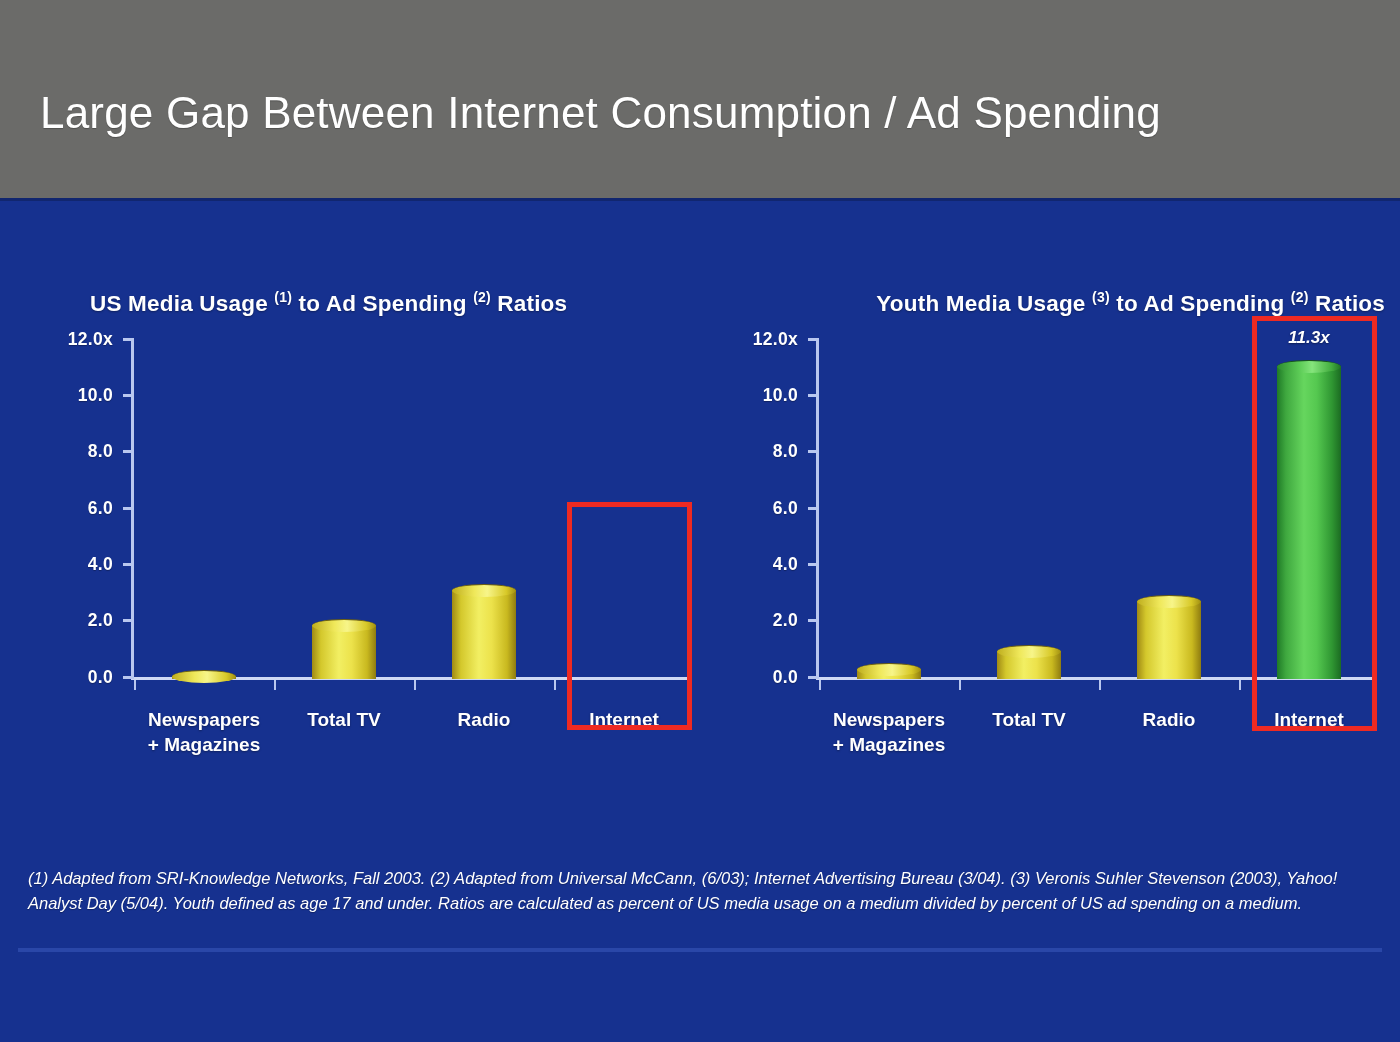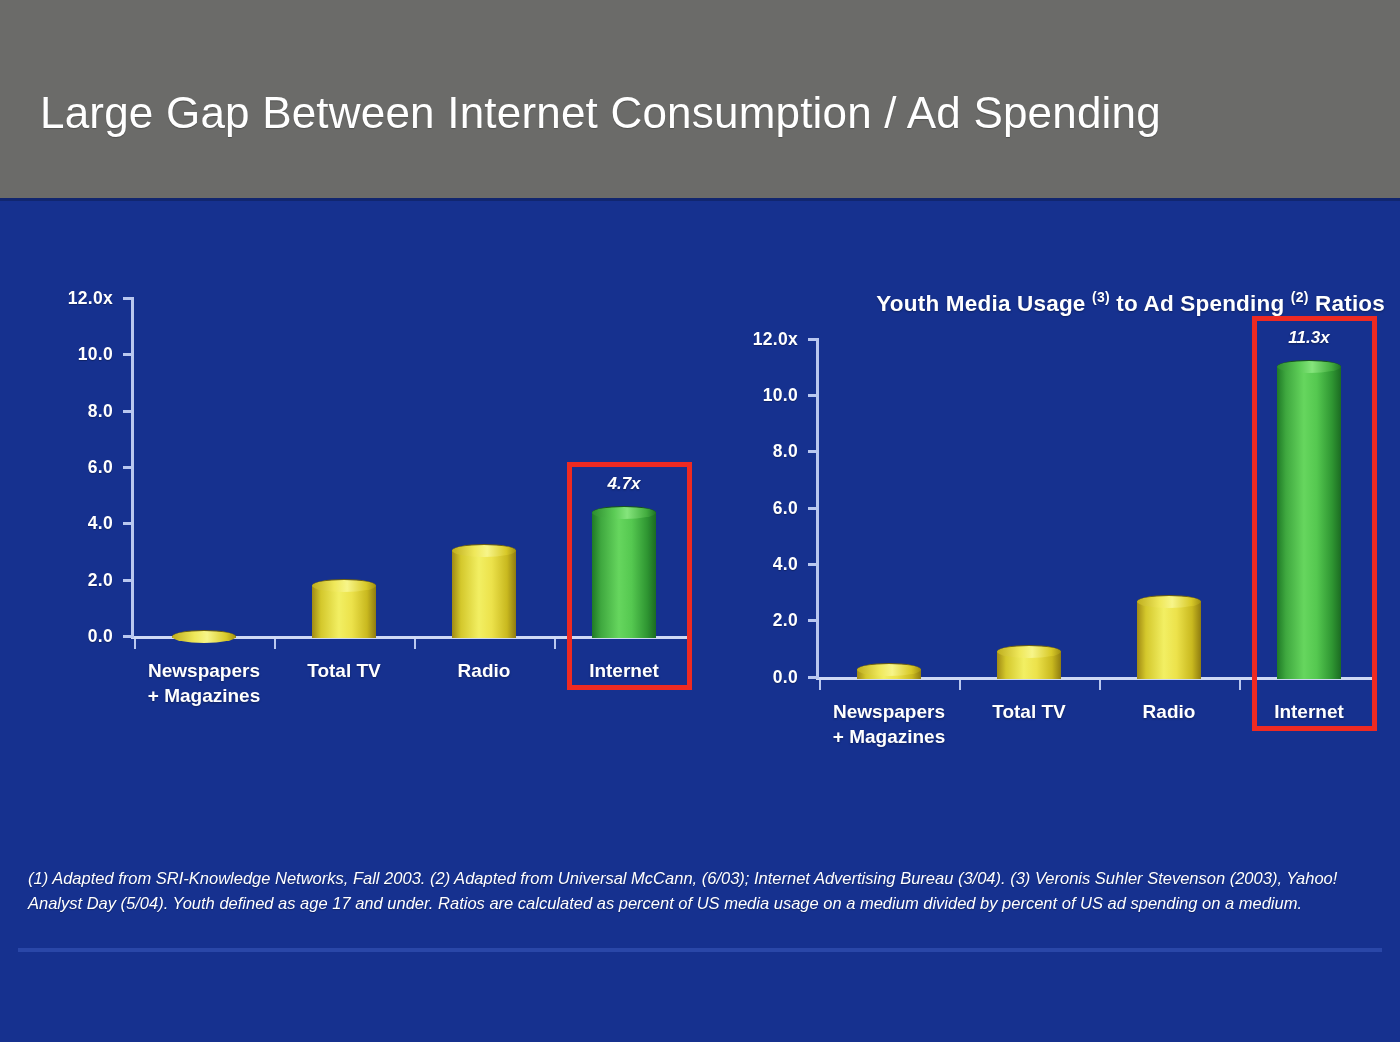--- a/index.html
+++ b/index.html
@@ -107,21 +107,21 @@
   .bar-value{
     position:absolute;left:50%;transform:translateX(-50%);
     color:#ffffff;font-size:17px;font-weight:bold;white-space:nowrap;
     text-shadow:0 1px 2px rgba(0,0,0,.4);
     font-style:italic;
   }
 
   
   .xlabels{position:absolute;left:104px;right:0;top:352px;height:70px;}
   .xlabel{
-    position:absolute;top:8px;text-align:center;
+    position:absolute;top:16px;text-align:center;
     color:#ffffff;font-size:19px;font-weight:bold;line-height:25px;
     text-shadow:0 1px 2px rgba(0,0,0,.35);
   }
   .xlabel .l2{display:block;white-space:nowrap;}
 
   
   .highlight{
     position:absolute;border:5px solid #ee2a22;
     pointer-events:none;
   }
@@ -143,20 +143,27 @@
 </head>
 <body>
 
 <div class="slide">
 
   <div class="header">
     <div class="header-title">Large Gap Between Internet Consumption / Ad Spending</div>
   </div>
 
   <div class="chart-panel panel-left">
+    <div class="panel-title">
+      <span>US Media Usage</span>
+      <sup>(1)</sup>
+      <span>to Ad Spending</span>
+      <sup>(2)</sup>
+      <span>Ratios</span>
+    </div>
     <div class="plot">
       <div class="yaxis">
           <div class="ytick" style="top: 338px;">0.0</div>
           <div class="ytick" style="top: 281.667px;">2.0</div>
           <div class="ytick" style="top: 225.333px;">4.0</div>
           <div class="ytick" style="top: 169px;">6.0</div>
           <div class="ytick" style="top: 112.667px;">8.0</div>
           <div class="ytick" style="top: 56.3333px;">10.0</div>
           <div class="ytick" style="top: 0px;">12.0x</div>
         </div>
@@ -173,27 +180,20 @@
             <div class="bar yellow" style="width: 64px; height: 59.15px;">
               <div class="body"></div>
               <div class="cap"></div>
             </div>
           </div>
           <div class="bar-slot" style="left: 280px; width: 140px;">
             <div class="bar yellow" style="width: 64px; height: 94.3583px;">
               <div class="body"></div>
               <div class="cap"></div>
             </div>
-          </div>
-          <div class="bar-slot" style="left: 420px; width: 140px;">
-            <div class="bar green" style="width: 64px; height: 132.383px;">
-              <div class="body"></div>
-              <div class="cap"></div>
-            </div>
-            <div class="bar-value" style="bottom: 144.383px;">4.7x</div>
           </div>
         </div>
       <div class="xlabels" style="width: 560px;">
           <div class="xlabel" style="left: 0px; width: 140px;">
             <span class="l2">Newspapers</span>
             <span class="l2">+ Magazines</span>
           </div>
           <div class="xlabel" style="left: 140px; width: 140px;">
             <span class="l2">Total TV</span>
           </div>

